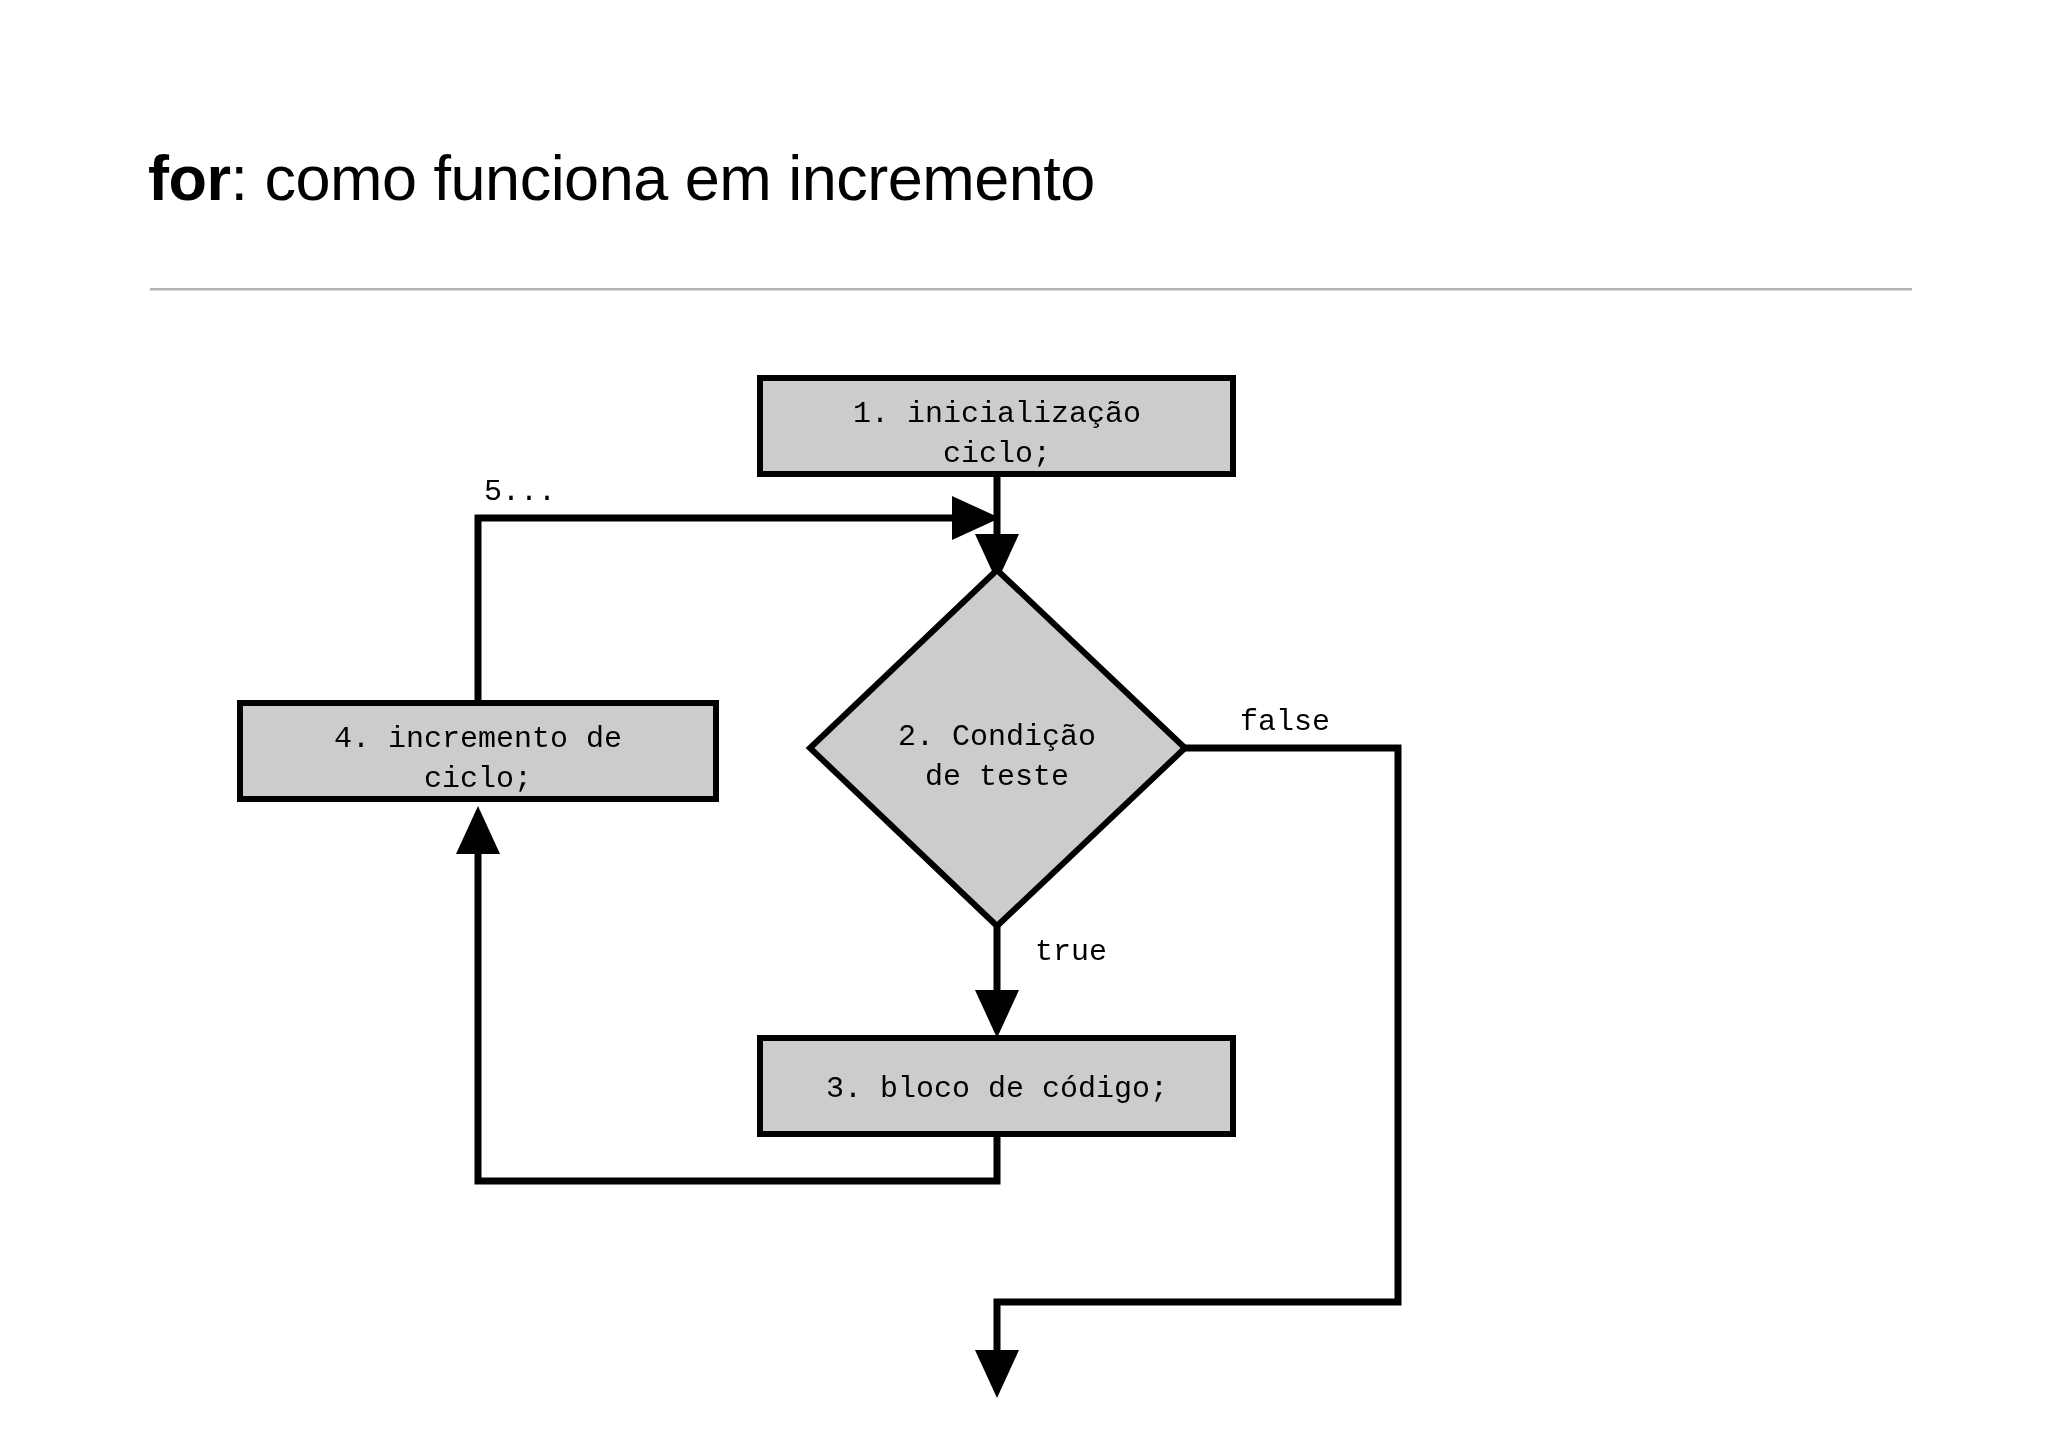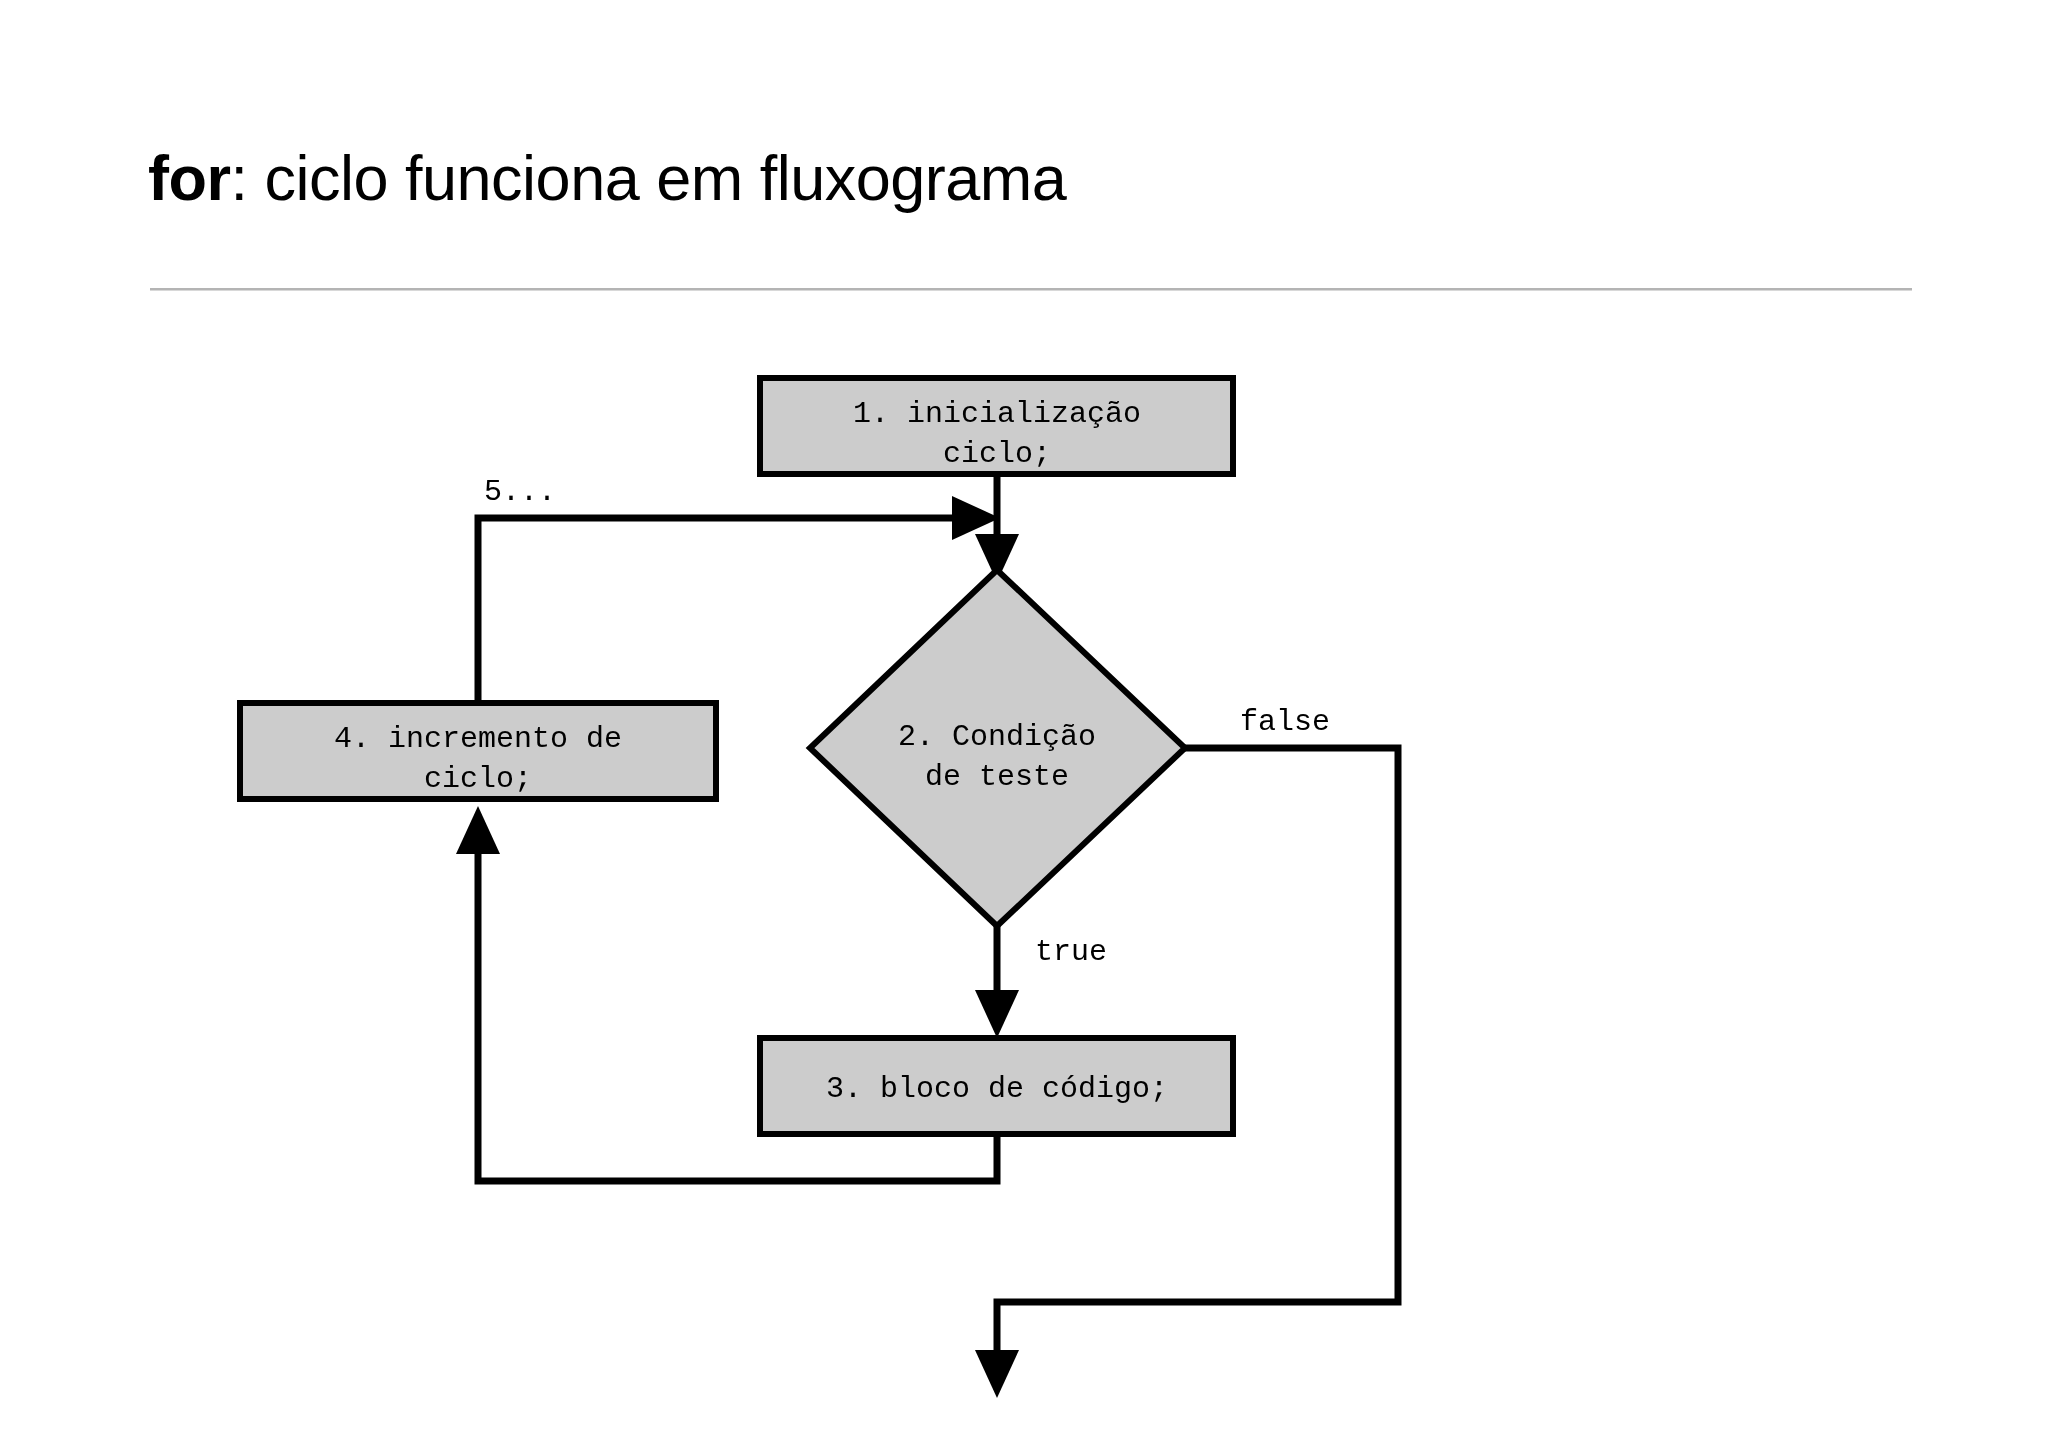--- a/index.html
+++ b/index.html
@@ -78,21 +78,21 @@
   }
   .arrowhead {
     fill: #000000;
   }
 </style>
 </head>
 <body>
 
 <div id="slide">
 
-  <div class="slide-title"><span class="kw">for</span><span>: ciclo funciona em fluxograma</span></div>
+  <div class="slide-title"><span class="kw">for</span><span>: como funciona em incremento</span></div>
 
   <div class="title-rule"></div>
 
   <svg id="flowchart" viewBox="0 0 2048 1447">
 
     <g>
       <path class="conn" d="M 997 477 L 997 556"></path>
       <polygon class="arrowhead" points="997,582 975,534 1019,534"></polygon>
     </g>
 

